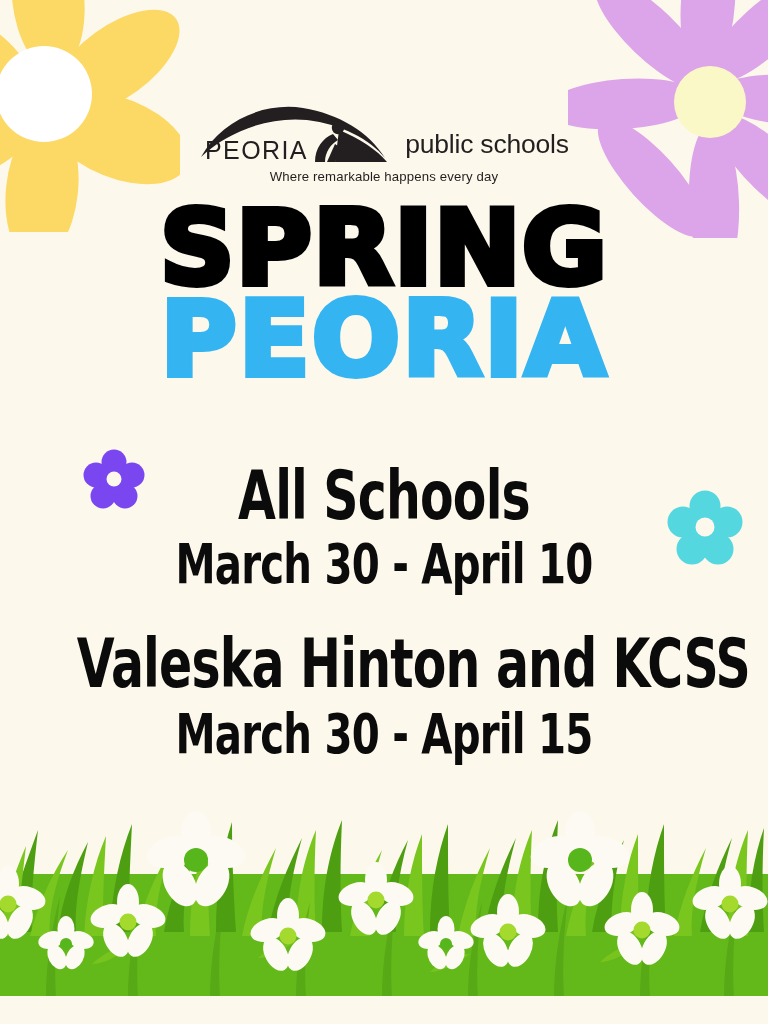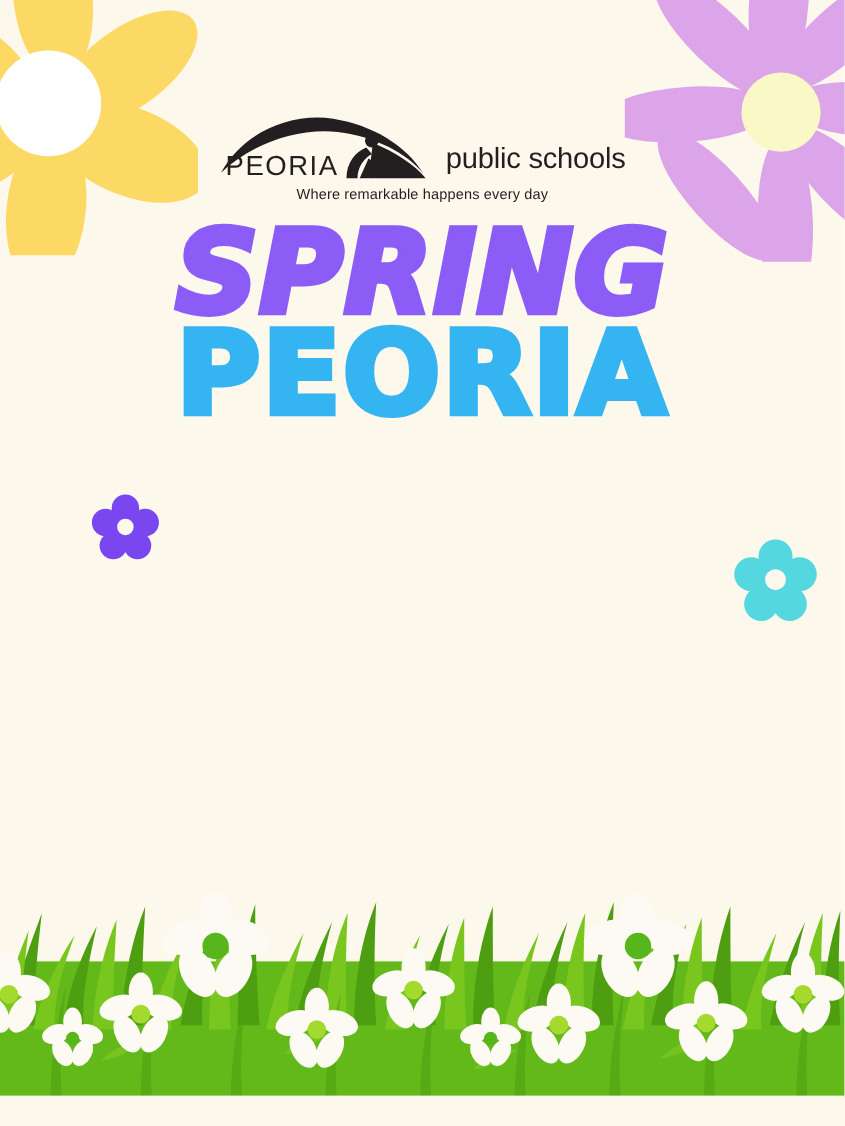--- a/index.html
+++ b/index.html
@@ -76,23 +76,22 @@
     display: block;
     font-family: "DejaVu Sans", sans-serif;
     font-weight: 700;
     line-height: 0.82;
     letter-spacing: 1px;
     -webkit-text-stroke: 6px currentColor;
     paint-order: stroke fill;
   }
   #hl-spring {
     font-size: 104px;
-    color: #8b5cf6;
+    color: #000000;
     margin-bottom: 6px;
-    font-style: italic;
   }
   #hl-break {
     font-size: 104px;
     color: #35B4F2;
     letter-spacing: 2px;
   }
 
   
   #copy {
     position: absolute;
@@ -220,20 +219,33 @@
       <div id="logo-word">public schools</div>
     </div>
     <div id="logo-tag">Where remarkable happens every day</div>
   </div>
 
   <div id="headline">
     <span class="hl" id="hl-spring">SPRING</span>
     <span class="hl" id="hl-break">PEORIA</span>
   </div>
 
+  <div id="copy">
+
+    <div class="grp">
+      <span class="cond" id="l-allschools">All Schools</span>
+      <span class="cond" id="l-dates1">March 30 - April 10</span>
+    </div>
+
+    <div class="grp">
+      <span class="cond" id="l-valeska">Valeska Hinton and KCSS</span>
+      <span class="cond" id="l-dates2">March 30 - April 15</span>
+    </div>
+
+  </div>
 
   <div id="grass">
     <svg width="768" height="186" viewBox="0 0 768 186" preserveAspectRatio="none">
 
       <rect x="0" y="62" width="768" height="124" fill="#63B81A"></rect>
 
       <g fill="#4E9E12">
         <path d="M8 120 C 14 80, 28 46, 38 18 C 34 54, 30 90, 32 120 Z"></path>
         <path d="M58 120 C 62 86, 74 56, 88 30 C 80 64, 74 96, 76 120 Z"></path>
         <path d="M110 120 C 112 78, 120 42, 132 12 C 130 52, 128 92, 130 120 Z"></path>

